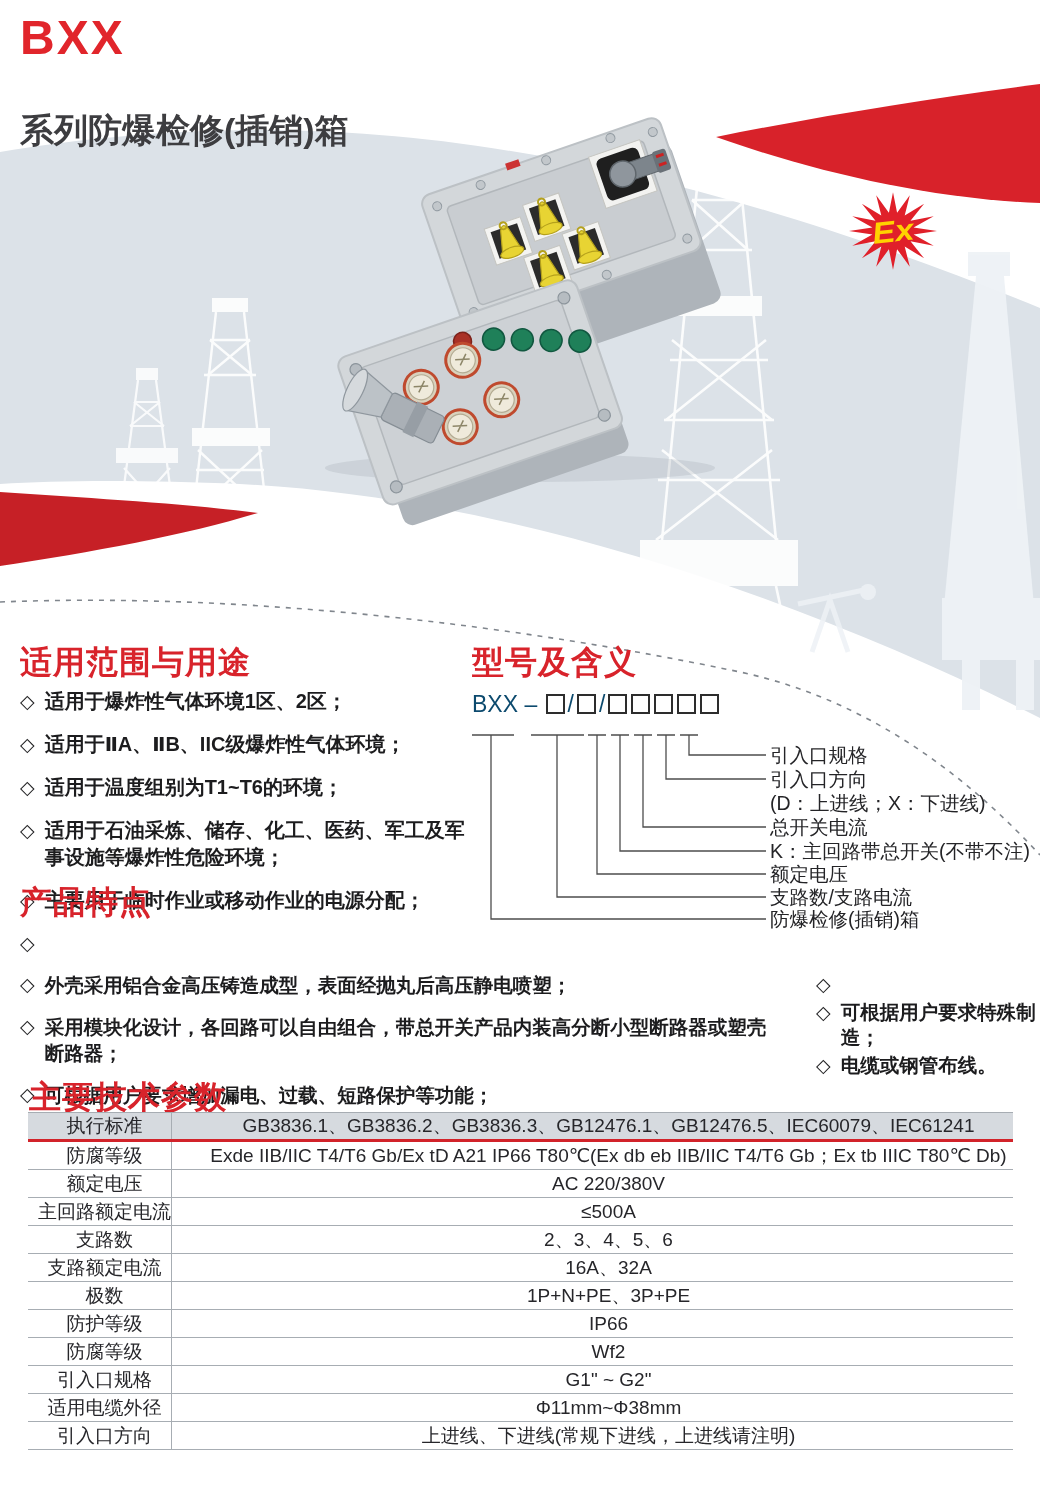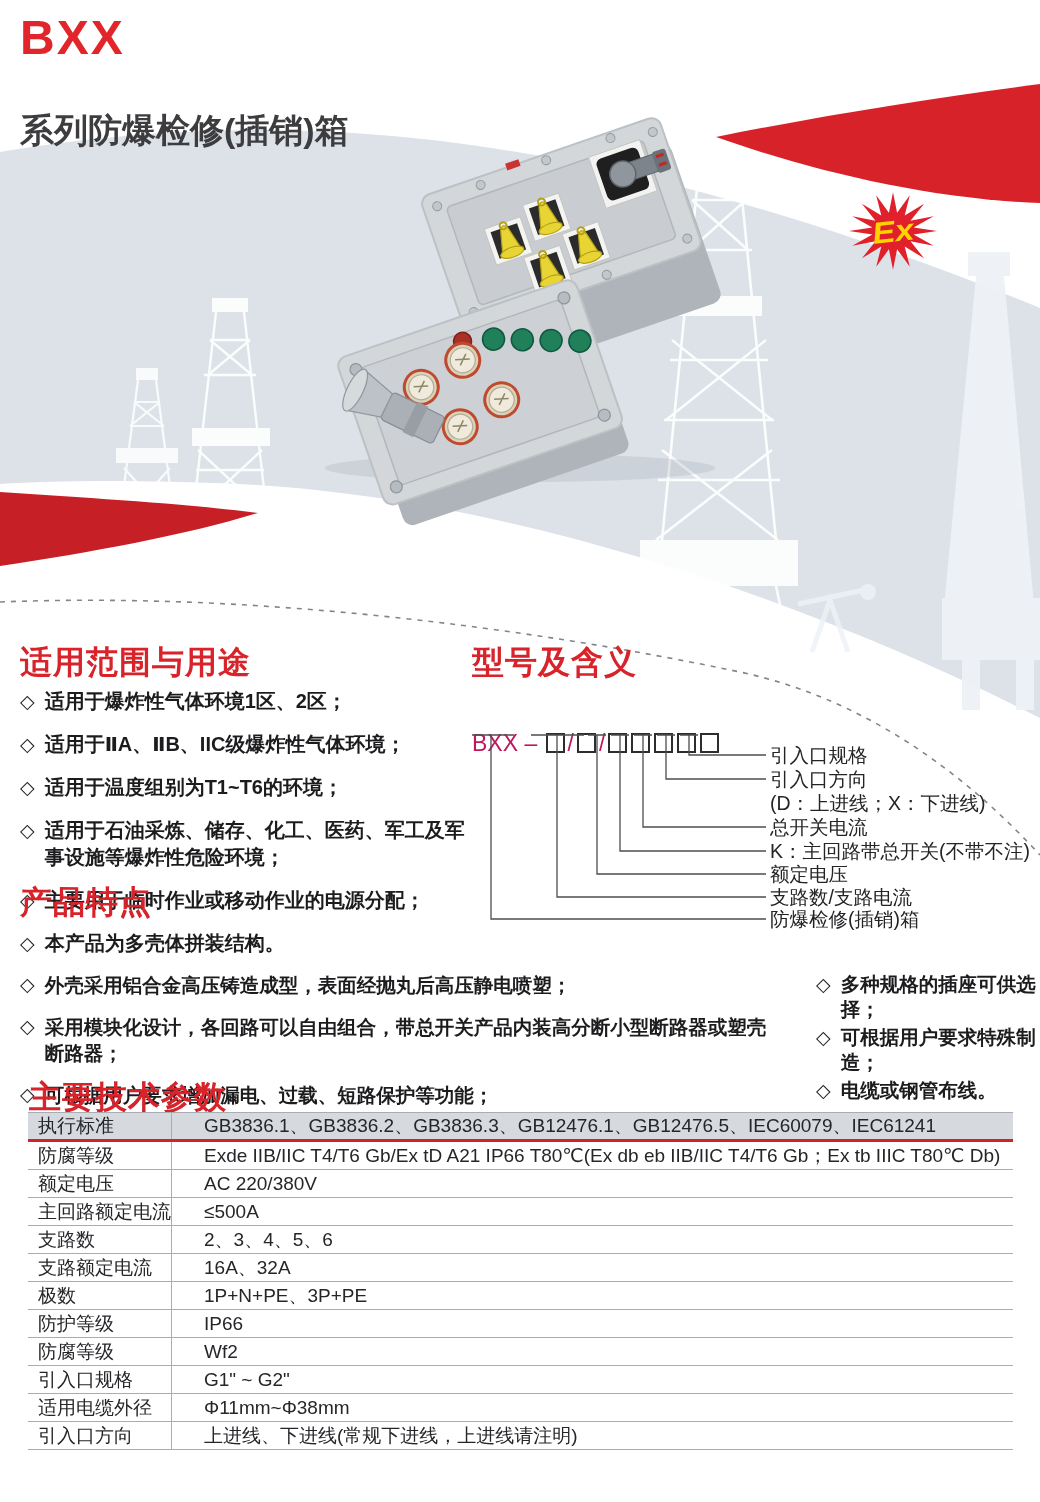--- a/index.html
+++ b/index.html
@@ -15,33 +15,33 @@
   .banner{left:0;top:0;}
   
   .sec-title{font-size:32px;font-weight:700;color:#d8232b;margin:0;line-height:1.1;letter-spacing:1px;}
   
   .blist{list-style:none;margin:0;padding:0;}
   .blist li{display:flex;align-items:flex-start;font-weight:700;color:#1c1c1e;}
   .scope-list{left:20px;top:688px;width:462px;}
   .scope-list li{font-size:20px;line-height:27px;margin-bottom:16px;}
   .diamond{flex:0 0 auto;margin-right:10px;font-weight:400;font-size:19px;}
   
-  .model-row{left:472px;top:730px;font-size:23px;color:#be185d;white-space:nowrap;}
+  .model-row{left:472px;top:691px;font-size:23px;color:#0c4a6e;white-space:nowrap;}
   .mbox{display:inline-block;width:15px;height:16px;border:2.5px solid #2d2d2d;margin:0 2px;vertical-align:-2px;}
   .mslash{font-size:23px;margin:0 1px;}
   .mlabel{position:absolute;left:770px;width:280px;font-size:19.5px;color:#242427;line-height:24px;white-space:nowrap;}
   
   .feat-left{left:20px;top:972px;width:760px;}
   .feat-left li{font-size:19.5px;line-height:26px;margin-bottom:16px;}
   .feat-right{left:816px;top:972px;width:224px;}
   .feat-right li{font-size:19.5px;line-height:25px;margin-bottom:3px;}
   
   table.specs{left:28px;top:1112px;width:985px;border-collapse:collapse;table-layout:fixed;}
   table.specs th,table.specs td{
-    font-size:19px;font-weight:400;text-align:left;height:27px;padding:0;
+    font-size:19px;font-weight:400;text-align:center;height:27px;padding:0;
     border-top:1px solid #a7adb3;color:#26262a;white-space:nowrap;overflow:hidden;
   }
   table.specs th{width:133px;padding-left:10px;}
   table.specs td{padding-left:32px;border-left:1px solid #a7adb3;}
   table.specs tr.hdr th,table.specs tr.hdr td{background:#d6dadf;border-bottom:3px solid #d2232a;height:25px;}
   table.specs tr:last-child th,table.specs tr:last-child td{border-bottom:1px solid #a7adb3;}
 </style>
 </head>
 <body>
 
@@ -234,21 +234,20 @@
   <li>
       <span class="diamond">◇</span>
       <span>适用于石油采炼、储存、化工、医药、军工及军事设施等爆炸性危险环境；</span>
     </li>
   <li>
       <span class="diamond">◇</span>
       <span>主要用于临时作业或移动作业的电源分配；</span>
     </li>
   <li>
       <span class="diamond">◇</span>
-      <span>本产品为多壳体拼装结构。</span>
     </li>
 </ul>
 
 <h2 class="abs sec-title" style="left:472px;top:645px;">型号及含义</h2>
 
 <div class="abs model-row">
   <span>BXX</span>
   <span>–</span>
   <span class="mbox"></span><span class="mslash">/</span><span class="mbox"></span><span class="mslash">/</span><span class="mbox"></span><span class="mbox"></span><span class="mbox"></span><span class="mbox"></span><span class="mbox"></span>
 </div>
@@ -285,21 +284,20 @@
       <span>采用模块化设计，各回路可以自由组合，带总开关产品内装高分断小型断路器或塑壳断路器；</span>
     </li>
   <li>
       <span class="diamond">◇</span>
       <span>可根据用户要求增加漏电、过载、短路保护等功能；</span>
     </li>
 </ul>
 <ul class="abs blist feat-right">
   <li>
       <span class="diamond">◇</span>
-      <span>多种规格的插座可供选择；</span>
     </li>
   <li>
       <span class="diamond">◇</span>
       <span>可根据用户要求特殊制造；</span>
     </li>
   <li>
       <span class="diamond">◇</span>
       <span>电缆或钢管布线。</span>
     </li>
 </ul>

